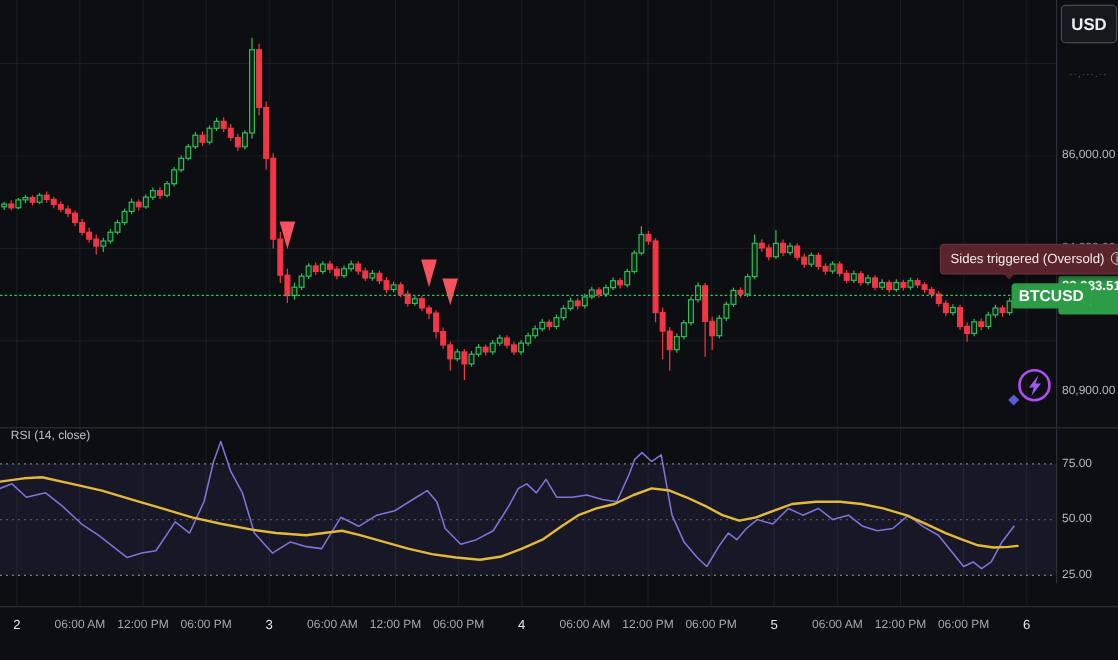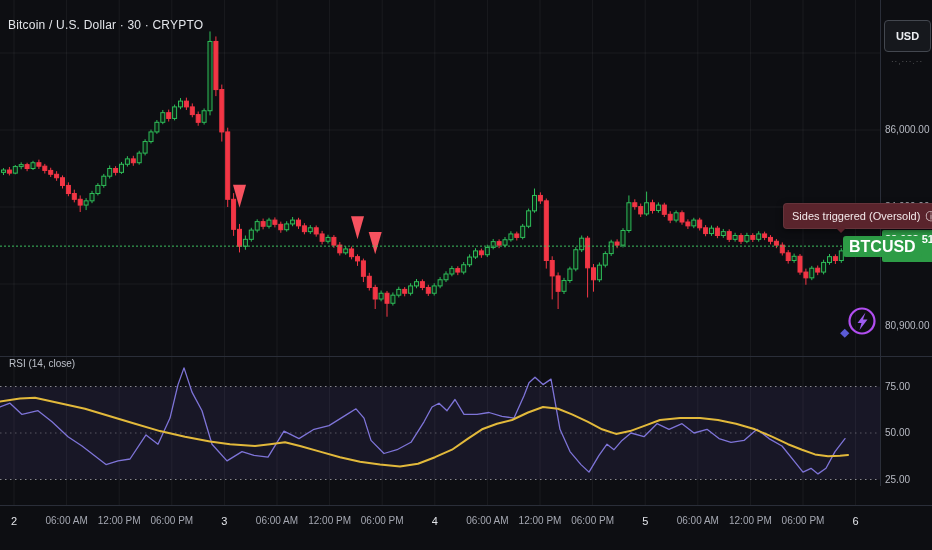--- a/index.html
+++ b/index.html
@@ -5,32 +5,32 @@
   html,body{margin:0;padding:0;background:#000;}
   .app{position:relative;width:932px;height:550px;background:#0d0e12;overflow:hidden;
        font-family:"Liberation Sans",sans-serif;-webkit-font-smoothing:antialiased;}
   svg.chart{position:absolute;left:0;top:0;}
   .legend{position:absolute;left:8px;top:14px;z-index:5;line-height:1.9;}
   .legend .t1{font-size:12px;color:#e3e5ea;letter-spacing:.2px;cursor:pointer;}
   .legend .t2{font-size:11px;color:#c7cad1;cursor:pointer;}
   .rsi-label{position:absolute;left:9px;top:358px;font-size:10px;color:#bcc0c9;z-index:5;}
   .price-axis{position:absolute;left:880px;top:0;width:52px;height:486px;border-left:1px solid #2a2e39;z-index:4;}
   .time-axis{position:absolute;left:0;top:505px;width:932px;height:45px;border-top:1px solid #2a2e39;z-index:4;}
-  .usd-btn{position:absolute;left:884px;top:20px;width:45px;height:30px;border:1px solid #43474f;border-radius:4px;
-           background:#16181d;color:#eceef2;font-size:11px;font-weight:bold;display:flex;align-items:center;justify-content:center;z-index:6;cursor:pointer;}
+  .usd-btn{position:absolute;left:884px;top:4px;width:45px;height:30px;border:1px solid #43474f;border-radius:4px;
+           background:#16181d;color:#eceef2;font-size:14px;font-weight:bold;display:flex;align-items:center;justify-content:center;z-index:6;cursor:pointer;}
   .faded-price{position:absolute;left:884px;top:57px;width:46px;text-align:center;font-size:8px;letter-spacing:1px;
            color:rgba(255,255,255,.30);z-index:5;}
   .plabel{position:absolute;left:0;width:50px;text-align:left;padding-left:4px;font-size:10px;color:#b7bac3;}
   .tlabel{position:absolute;top:9px;transform:translateX(-50%);font-size:10px;color:#a5a8b2;white-space:nowrap;}
   .tlabel.major{color:#e2e4e9;font-size:11px;}
   .badge{position:absolute;left:1px;top:0;width:51px;background:#2d9c46;color:#fff;z-index:6;
          text-align:left;padding:2px 0 2px 3px;border-radius:2px;}
   .badge .bp{font-size:11px;font-weight:bold;line-height:15px;}
   .badge .bc{font-size:10px;line-height:13px;}
-  .sym-label{position:absolute;background:#2d9c46;color:#fff;font-size:16px;font-weight:bold;z-index:6;
+  .sym-label{position:absolute;background:#2d9c46;color:#fff;font-size:13px;font-weight:bold;z-index:6;
          height:21px;line-height:21px;padding:0 6px;border-radius:3px;text-align:right;}
   .tooltip{position:absolute;background:#5a242c;border:1px solid rgba(255,255,255,.07);color:#f3e9ea;font-size:11px;
          height:24px;line-height:24px;padding:0 8px;border-radius:4px;z-index:7;white-space:nowrap;box-shadow:0 2px 6px rgba(0,0,0,.5);}
   .tooltip:after{content:"";position:absolute;left:52px;top:100%;border:5px solid transparent;border-top-color:#5a242c;}
   .tooltip .info{margin-left:5px;font-size:11px;opacity:.95;}
   .boost{position:absolute;left:838px;top:300px;z-index:6;cursor:pointer;}
   .sep{position:absolute;left:0;width:932px;height:1px;background:#2a2e39;z-index:3;}
 </style>
 </head>
 <body>
@@ -653,21 +653,20 @@
         <polygon points="368.70000000000005,232.025 381.70000000000005,232.025 375.20000000000005,254.355" fill="#f7525f"></polygon>
       </g>
     <g id="g-priceline">
         <line x1="0" y1="246.13486500000022" x2="880" y2="246.13486500000022" stroke="#3fc863" stroke-width="1" stroke-dasharray="2,2" opacity="0.95"></line>
       </g>
   </svg>
 
   <div class="sep" style="top:356px"></div>
 
   <div class="legend">
-    <div class="t1">Bitcoin / U.S. Dollar · 30 · CRYPTO</div>
   </div>
 
   <div class="rsi-label">RSI (14, close)</div>
 
   <div class="tooltip" style="left:783px;top:203px">
     <span>Sides triggered (Oversold)</span><span class="info">ⓘ</span>
   </div>
 
   <div class="sym-label" id="sym-label" style="top: 236.135px; left: 843px;">BTCUSD</div>
 

